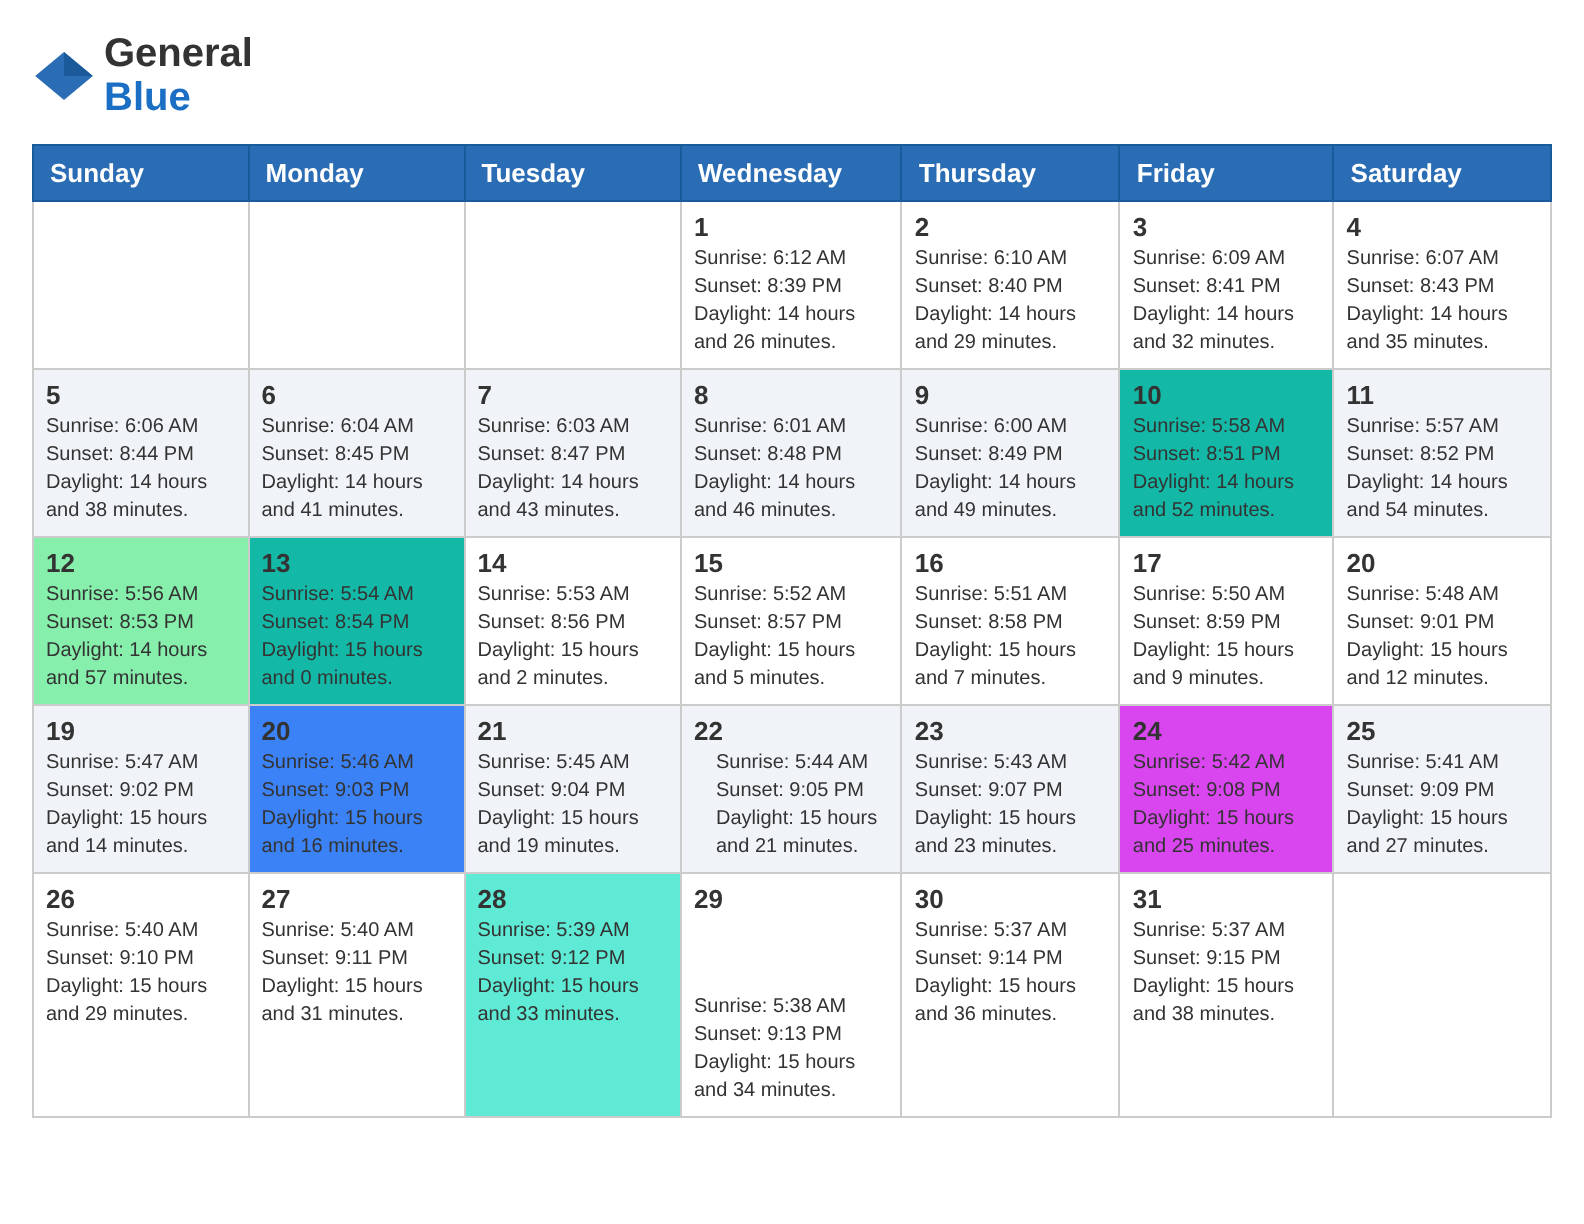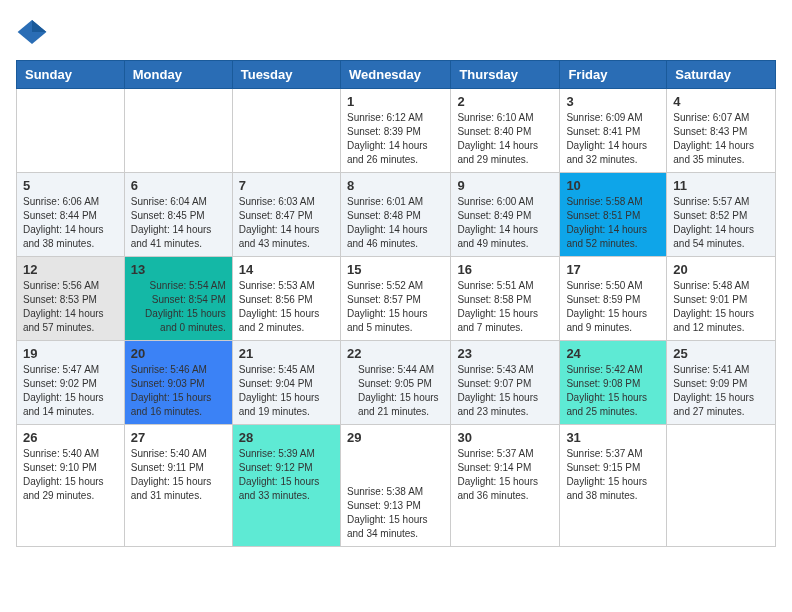--- a/index.html
+++ b/index.html
@@ -91,20 +91,24 @@
   </style>
 </head>
 <body>
 
 <div class="header">
   <div class="logo">
     <svg class="logo-icon" viewBox="0 0 40 40" xmlns="http://www.w3.org/2000/svg">
       <polygon points="20,5 38,20 20,35 2,20" fill="#2a6db5"></polygon>
       <polygon points="20,5 38,20 20,20" fill="#1a5a9a"></polygon>
     </svg>
+    <div class="logo-text">
+      <div><span class="general">General</span></div>
+      <div><span class="blue">Blue</span></div>
+    </div>
   </div>
   <div class="title-block">
     <div class="month-year"></div>
     <div class="location"></div>
   </div>
 </div>
 
 <table class="calendar">
   <thead>
     <tr>
@@ -171,43 +175,43 @@
           <div class="day-info" style="white-space: pre-line;">Sunrise: 6:01 AM
 Sunset: 8:48 PM
 Daylight: 14 hours and 46 minutes.</div>
         </td>
         <td style="background: rgb(240, 244, 248);">
           <span class="day-number">9</span>
           <div class="day-info" style="white-space: pre-line;">Sunrise: 6:00 AM
 Sunset: 8:49 PM
 Daylight: 14 hours and 49 minutes.</div>
         </td>
-        <td style="background: #0ea5e9;">
+        <td style="background: #14b8a6;">
           <span class="day-number">10</span>
           <div class="day-info" style="white-space: pre-line;">Sunrise: 5:58 AM
 Sunset: 8:51 PM
 Daylight: 14 hours and 52 minutes.</div>
         </td>
         <td style="background: rgb(240, 244, 248);">
           <span class="day-number">11</span>
           <div class="day-info" style="white-space: pre-line;">Sunrise: 5:57 AM
 Sunset: 8:52 PM
 Daylight: 14 hours and 54 minutes.</div>
         </td>
       </tr>
       <tr>
-        <td style="background: #e5e5e5;">
+        <td style="background: #86efac;">
           <span class="day-number">12</span>
           <div class="day-info" style="white-space: pre-line;">Sunrise: 5:56 AM
 Sunset: 8:53 PM
 Daylight: 14 hours and 57 minutes.</div>
         </td>
         <td style="background: #14b8a6;">
           <span class="day-number">13</span>
-          <div class="day-info" style="white-space: pre-line; text-align: right;">Sunrise: 5:54 AM
+          <div class="day-info" style="white-space: pre-line;">Sunrise: 5:54 AM
 Sunset: 8:54 PM
 Daylight: 15 hours and 0 minutes.</div>
         </td>
         <td style="background: rgb(255, 255, 255);">
           <span class="day-number">14</span>
           <div class="day-info" style="white-space: pre-line;">Sunrise: 5:53 AM
 Sunset: 8:56 PM
 Daylight: 15 hours and 2 minutes.</div>
         </td>
         <td style="background: rgb(255, 255, 255);">
@@ -259,21 +263,21 @@
           <div class="day-info" style="white-space: pre-line; margin-left: 11px;">Sunrise: 5:44 AM
 Sunset: 9:05 PM
 Daylight: 15 hours and 21 minutes.</div>
         </td>
         <td style="background: rgb(240, 244, 248);">
           <span class="day-number">23</span>
           <div class="day-info" style="white-space: pre-line;">Sunrise: 5:43 AM
 Sunset: 9:07 PM
 Daylight: 15 hours and 23 minutes.</div>
         </td>
-        <td style="background: #5eead4;">
+        <td style="background: #d946ef;">
           <span class="day-number">24</span>
           <div class="day-info" style="white-space: pre-line;">Sunrise: 5:42 AM
 Sunset: 9:08 PM
 Daylight: 15 hours and 25 minutes.</div>
         </td>
         <td style="background: rgb(240, 244, 248);">
           <span class="day-number">25</span>
           <div class="day-info" style="white-space: pre-line;">Sunrise: 5:41 AM
 Sunset: 9:09 PM
 Daylight: 15 hours and 27 minutes.</div>

